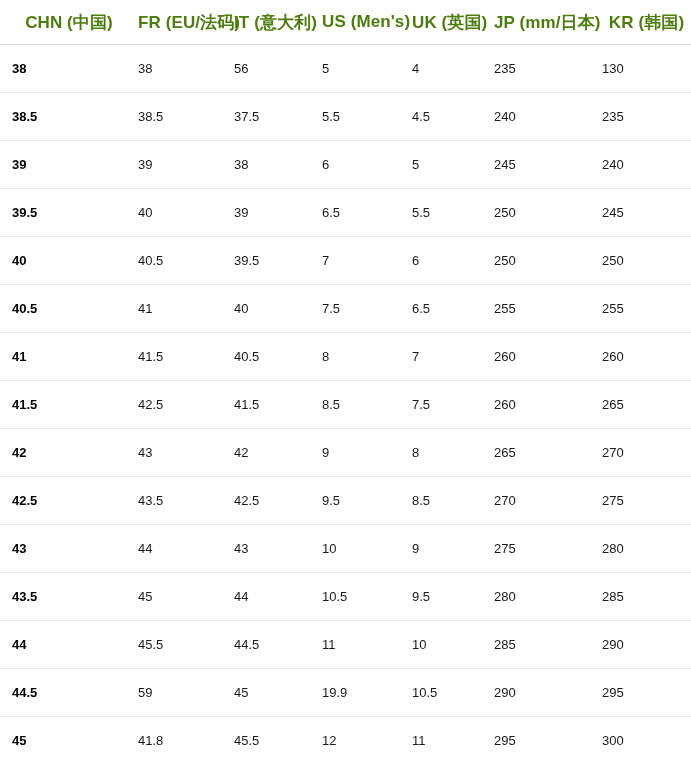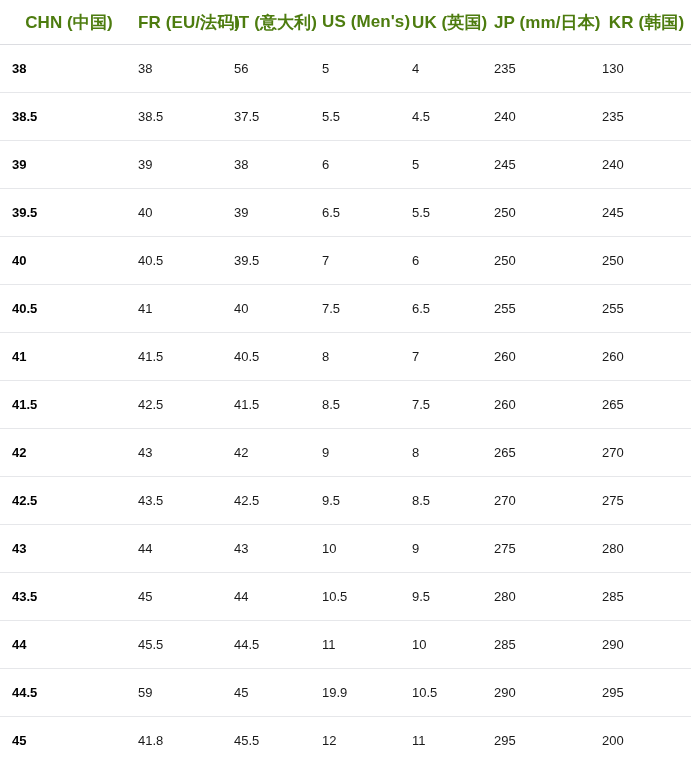--- a/index.html
+++ b/index.html
@@ -211,16 +211,16 @@
         <td>290</td>
         <td>295</td>
       </tr>
       <tr>
         <td class="primary">45</td>
         <td>41.8</td>
         <td>45.5</td>
         <td>12</td>
         <td>11</td>
         <td>295</td>
-        <td>200</td>
+        <td>300</td>
       </tr>
     </tbody>
 </table>
 
 </body></html>

